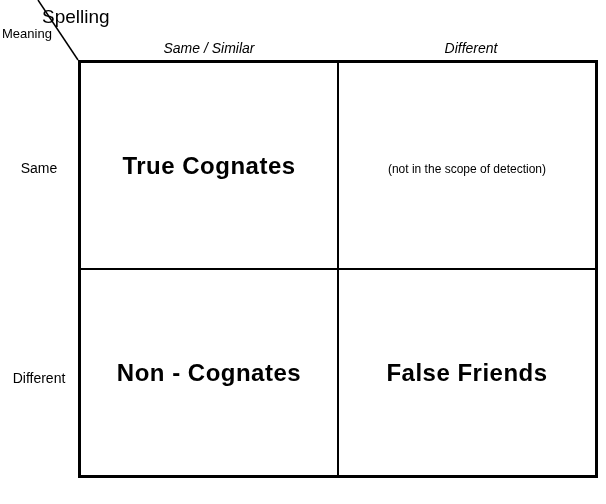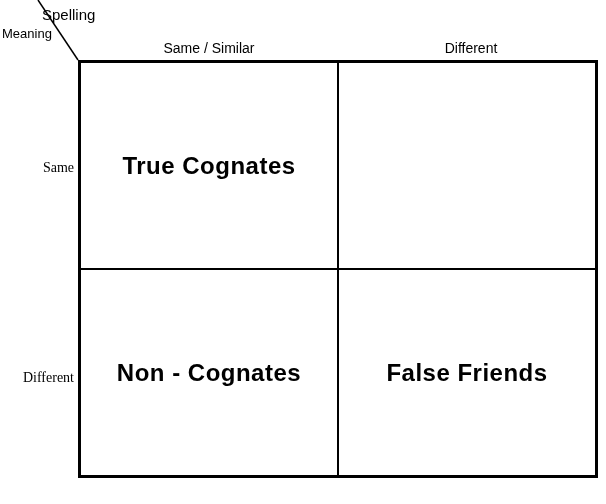--- a/index.html
+++ b/index.html
@@ -10,21 +10,21 @@
     height: 504px;
     font-family: "Century Gothic", "Futura", "Avant Garde", sans-serif;
     background: #fff;
     color: #000;
     position: relative;
   }
   .axis-spelling {
     position: absolute;
     top: 6px;
     left: 42px;
-    font-size: 15px;
+    font-size: 19px;
   }
   .axis-meaning {
     position: absolute;
     top: 26px;
     left: 2px;
     font-size: 13px;
     text-align: center;
   }
   .diag {
     position: absolute;
@@ -34,28 +34,28 @@
     position: absolute;
     top: 40px;
     left: 78px;
     width: 524px;
     display: flex;
   }
   .col-header {
     flex: 1;
     text-align: center;
     font-size: 14px;
+    font-style: italic;
   }
   .row-label {
     position: absolute;
     left: 4px;
     font-size: 14px;
-    text-align: right;
+    text-align: center;
     width: 70px;
-    font-family: Liberation Serif, serif;
   }
   .row-label.r1 { top: 160px; }
   .row-label.r2 { top: 370px; }
   .grid {
     position: absolute;
     top: 60px;
     left: 78px;
     width: 520px;
     height: 418px;
     border: 2px solid #000;
@@ -98,20 +98,21 @@
 </div>
 
 <div class="row-label r1">Same</div>
 <div class="row-label r2">Different</div>
 
 <div class="grid">
   <div class="cell">
     <div class="cell-title">True Cognates</div>
   </div>
   <div class="cell">
+    <div class="cell-sub">(not in the scope of detection)</div>
   </div>
   <div class="cell">
     <div class="cell-title">Non - Cognates</div>
   </div>
   <div class="cell">
     <div class="cell-title">False Friends</div>
   </div>
 </div>
 
 </body></html>

